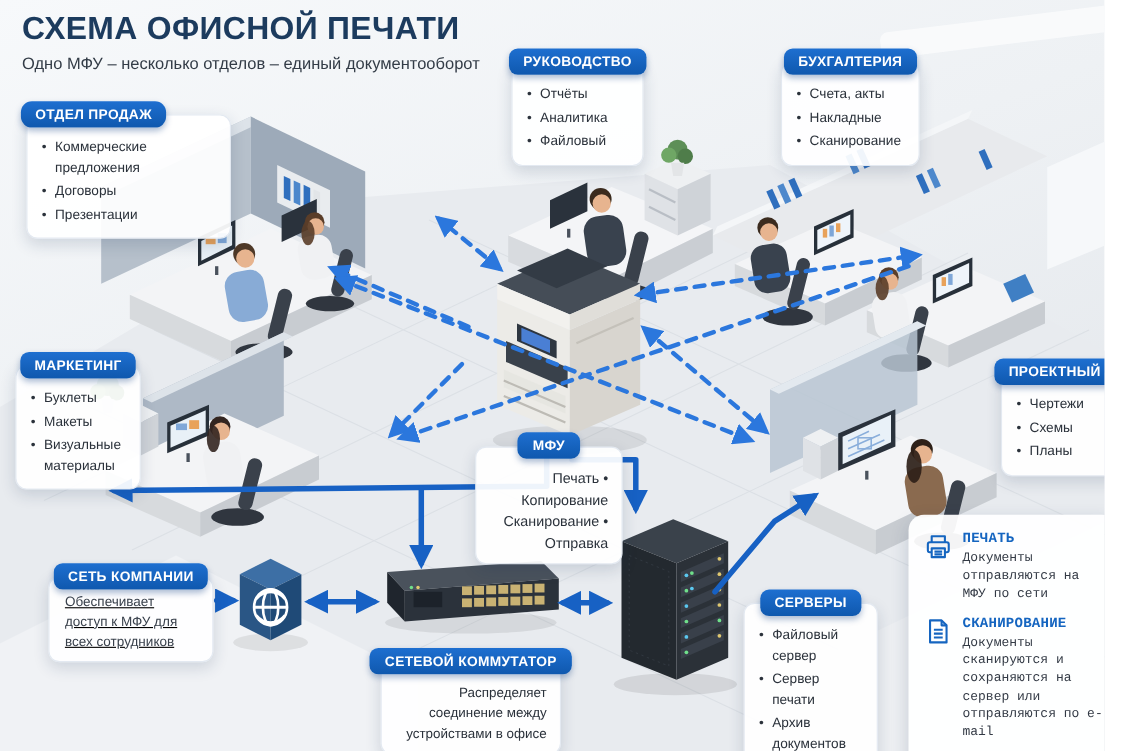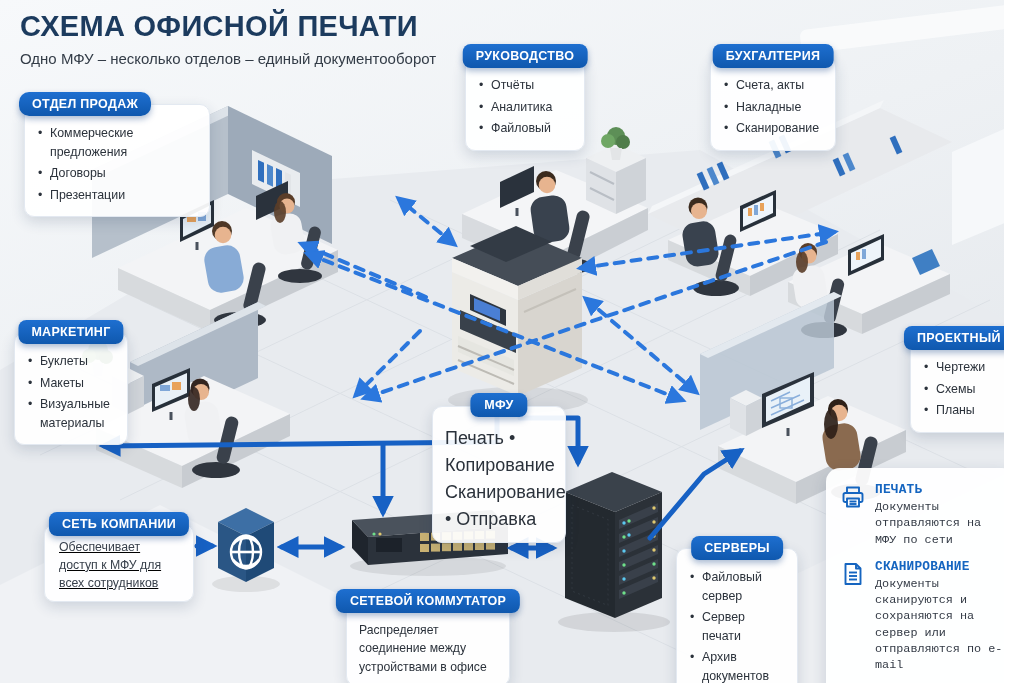--- a/index.html
+++ b/index.html
@@ -30,22 +30,22 @@
     box-shadow:0 3px 6px rgba(15,60,130,.35);
   }
   .pill.left { left:-6px; transform:none;border-radius:10px; }
   .items { list-style:none; }
   .items li {
     position:relative; font-size:12.4px; color:#2b323b; line-height:1.5;
     padding-left:13px; margin:3px 0;
   }
   .items li::before { content:"•"; position:absolute; left:1px; color:#2b323b; }
 
-  .center-card { text-align:left; padding-top:18px; }
-  .center-card .line { font-size:18px; color:#2b323b; line-height:1.5; }
+  .center-card { text-align:right; padding-top:18px; }
+  .center-card .line { font-size:13px; color:#2b323b; line-height:1.5; }
   .wide-pill { top:-14px; padding:5px 14px; }
 
   .net-lead { font-size:13px; font-weight:bold; color:#1565c0; margin:4px 0 7px 2px; }
   .net-text { font-size:12.3px; color:#39414c; line-height:1.45; margin-left:2px; }
 
   .legend {
     position:absolute; left:826px; top:468px; width:190px; z-index:20;
     background:rgba(255,255,255,.95); border-radius:14px;
     box-shadow:0 6px 16px rgba(25,50,90,.18); padding:14px 12px 12px 14px;
   }

